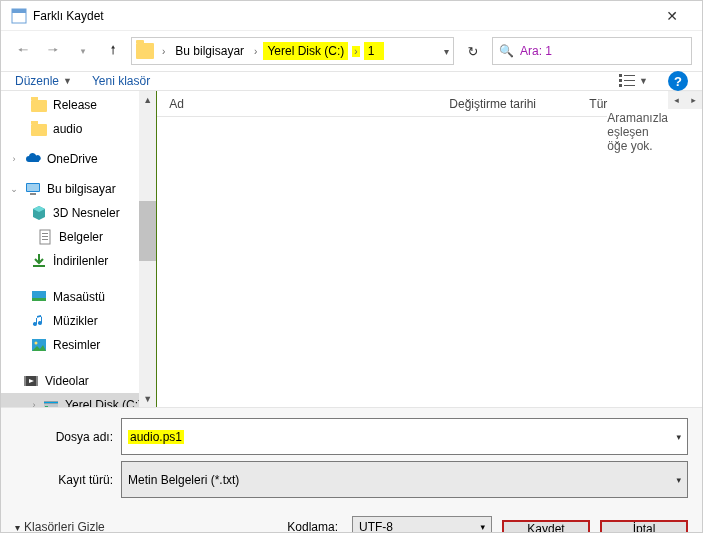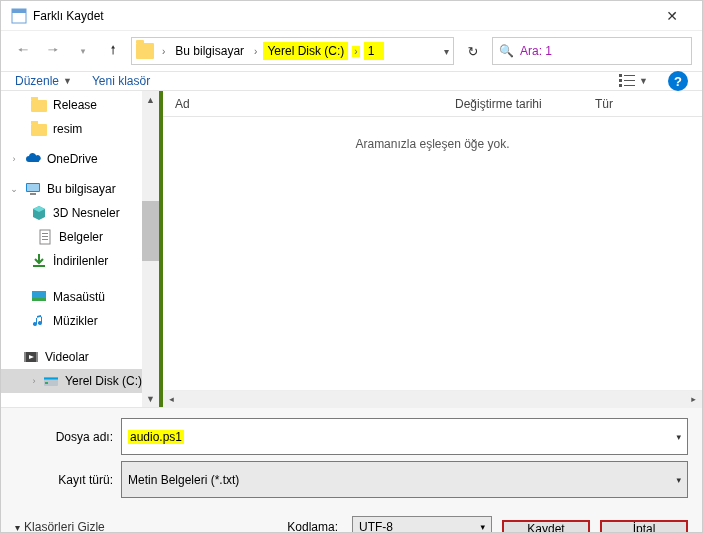--- a/index.html
+++ b/index.html
@@ -34,21 +34,21 @@
 .sidebar-scroll-thumb { position:absolute; right:0; top:110px; width:17px; height:60px; background:#c2c2c2;}
 .sidebar-scroll-btn { position:absolute; right:0; width:17px; height:17px; background:#f0f0f0; display:flex; align-items:center; justify-content:center; font-size:9px; color:#555;}
 .sidebar-scroll-btn.top{top:0;} .sidebar-scroll-btn.bot{bottom:0;}
 .tree-item { display:flex; align-items:center; height:24px; padding-left: 26px; gap:6px; white-space:nowrap; width:141px;}
 .tree-item.root { padding-left: 14px;}
 .tree-item.selected { background:#d8d8d8;}
 .tree-item .caret{ width:10px; font-size:9px; color:#888; display:inline-block; text-align:center;}
 .icon { width:16px; height:16px; display:flex; align-items:center; justify-content:center; flex-shrink:0;}
 .icon-folder { background:#ffd86b; width:16px; height:12px; border-radius:1px; position:relative; margin-top:2px;}
 .icon-folder::before{content:""; position:absolute; top:-3px; left:0; width:7px; height:3px; background:#ffd86b;}
-.content { flex:1; display:flex; flex-direction:column; border-left:4px solid #4d7c0f;}
+.content { flex:1; display:flex; border-left:1px solid #4d7c0f;}
 .colheaders { height:26px; display:flex; align-items:center; border-bottom:1px solid #e5e5e5; padding-left:12px;}
 .colheaders .col { color:#444; font-size:12px;}
 .colheaders .col.name{flex:0 0 280px;} .colheaders .col.date{flex:0 0 140px;} .colheaders .col.type{flex:1;}
 .content-body { flex:1; display:flex; align-items:flex-start; justify-content:center; padding-top:20px; color:#555; position:relative;}
 .hscroll { height:17px; display:flex; align-items:center; border-top:1px solid #eee;}
 .hscroll .hbtn{width:17px; height:17px; background:#f0f0f0; display:flex; align-items:center; justify-content:center; font-size:9px; color:#555;}
 .hscroll .htrack{flex:1; height:17px; background:#f0f0f0;}
 .bottom { border-top:1px solid #e5e5e5; padding: 10px 14px 8px 14px; background:#f7f7f7;}
 .formrow { display:flex; align-items:center; margin-bottom:6px;}
 .formrow label { width: 106px; text-align:right; padding-right:8px; color:#000;}
@@ -128,21 +128,21 @@
         <div class="tree-item" style="padding-left: 30px;">
           <span class="icon">
             <span class="icon-folder"></span>
           </span>
           <span>Release</span>
         </div>
         <div class="tree-item" style="padding-left: 30px;">
           <span class="icon">
             <span class="icon-folder"></span>
           </span>
-          <span>resim</span>
+          <span>audio</span>
         </div>
         <div style="height: 6px;"></div>
         <div class="tree-item root" style="padding-left: 8px;">
           <span class="caret">›</span>
           <span class="icon">
             <svg viewBox="0 0 16 16">
               <path d="M4 11a3 3 0 010-6c.3-1.7 1.8-3 3.6-3 1.6 0 3 1 3.5 2.5A2.8 2.8 0 0114 10c0 .4-.1.7-.2 1H4z" fill="#0364b8"></path>
             </svg>
           </span>
           <span>OneDrive</span>
@@ -197,20 +197,30 @@
           </span>
           <span>Masaüstü</span>
         </div>
         <div class="tree-item" style="padding-left: 30px;">
           <span class="icon">
             <svg viewBox="0 0 16 16">
               <path d="M6 3v8a2 2 0 11-1-1.7V5l6-1.5V10a2 2 0 11-1-1.7V2L6 3z" fill="#1e87d6"></path>
             </svg>
           </span>
           <span>Müzikler</span>
+        </div>
+        <div class="tree-item" style="padding-left: 30px;">
+          <span class="icon">
+            <svg viewBox="0 0 16 16">
+              <rect x="1" y="2" width="14" height="12" fill="#2e9fd6"></rect>
+              <circle cx="5" cy="6" r="1.5" fill="#ffe070"></circle>
+              <path d="M1 14l5-5 3 3 3-4 3 6z" fill="#3aa64a"></path>
+            </svg>
+          </span>
+          <span>Resimler</span>
         </div>
         <div class="tree-item" style="padding-left: 22px; margin-top: 12px;">
           <span class="icon">
             <svg viewBox="0 0 16 16">
               <rect x="1" y="3" width="14" height="10" fill="#444"></rect>
               <rect x="1" y="3" width="2" height="10" fill="#888"></rect>
               <rect x="13" y="3" width="2" height="10" fill="#888"></rect>
               <path d="M6 6l5 2-5 2z" fill="#fff"></path>
             </svg>
           </span>

